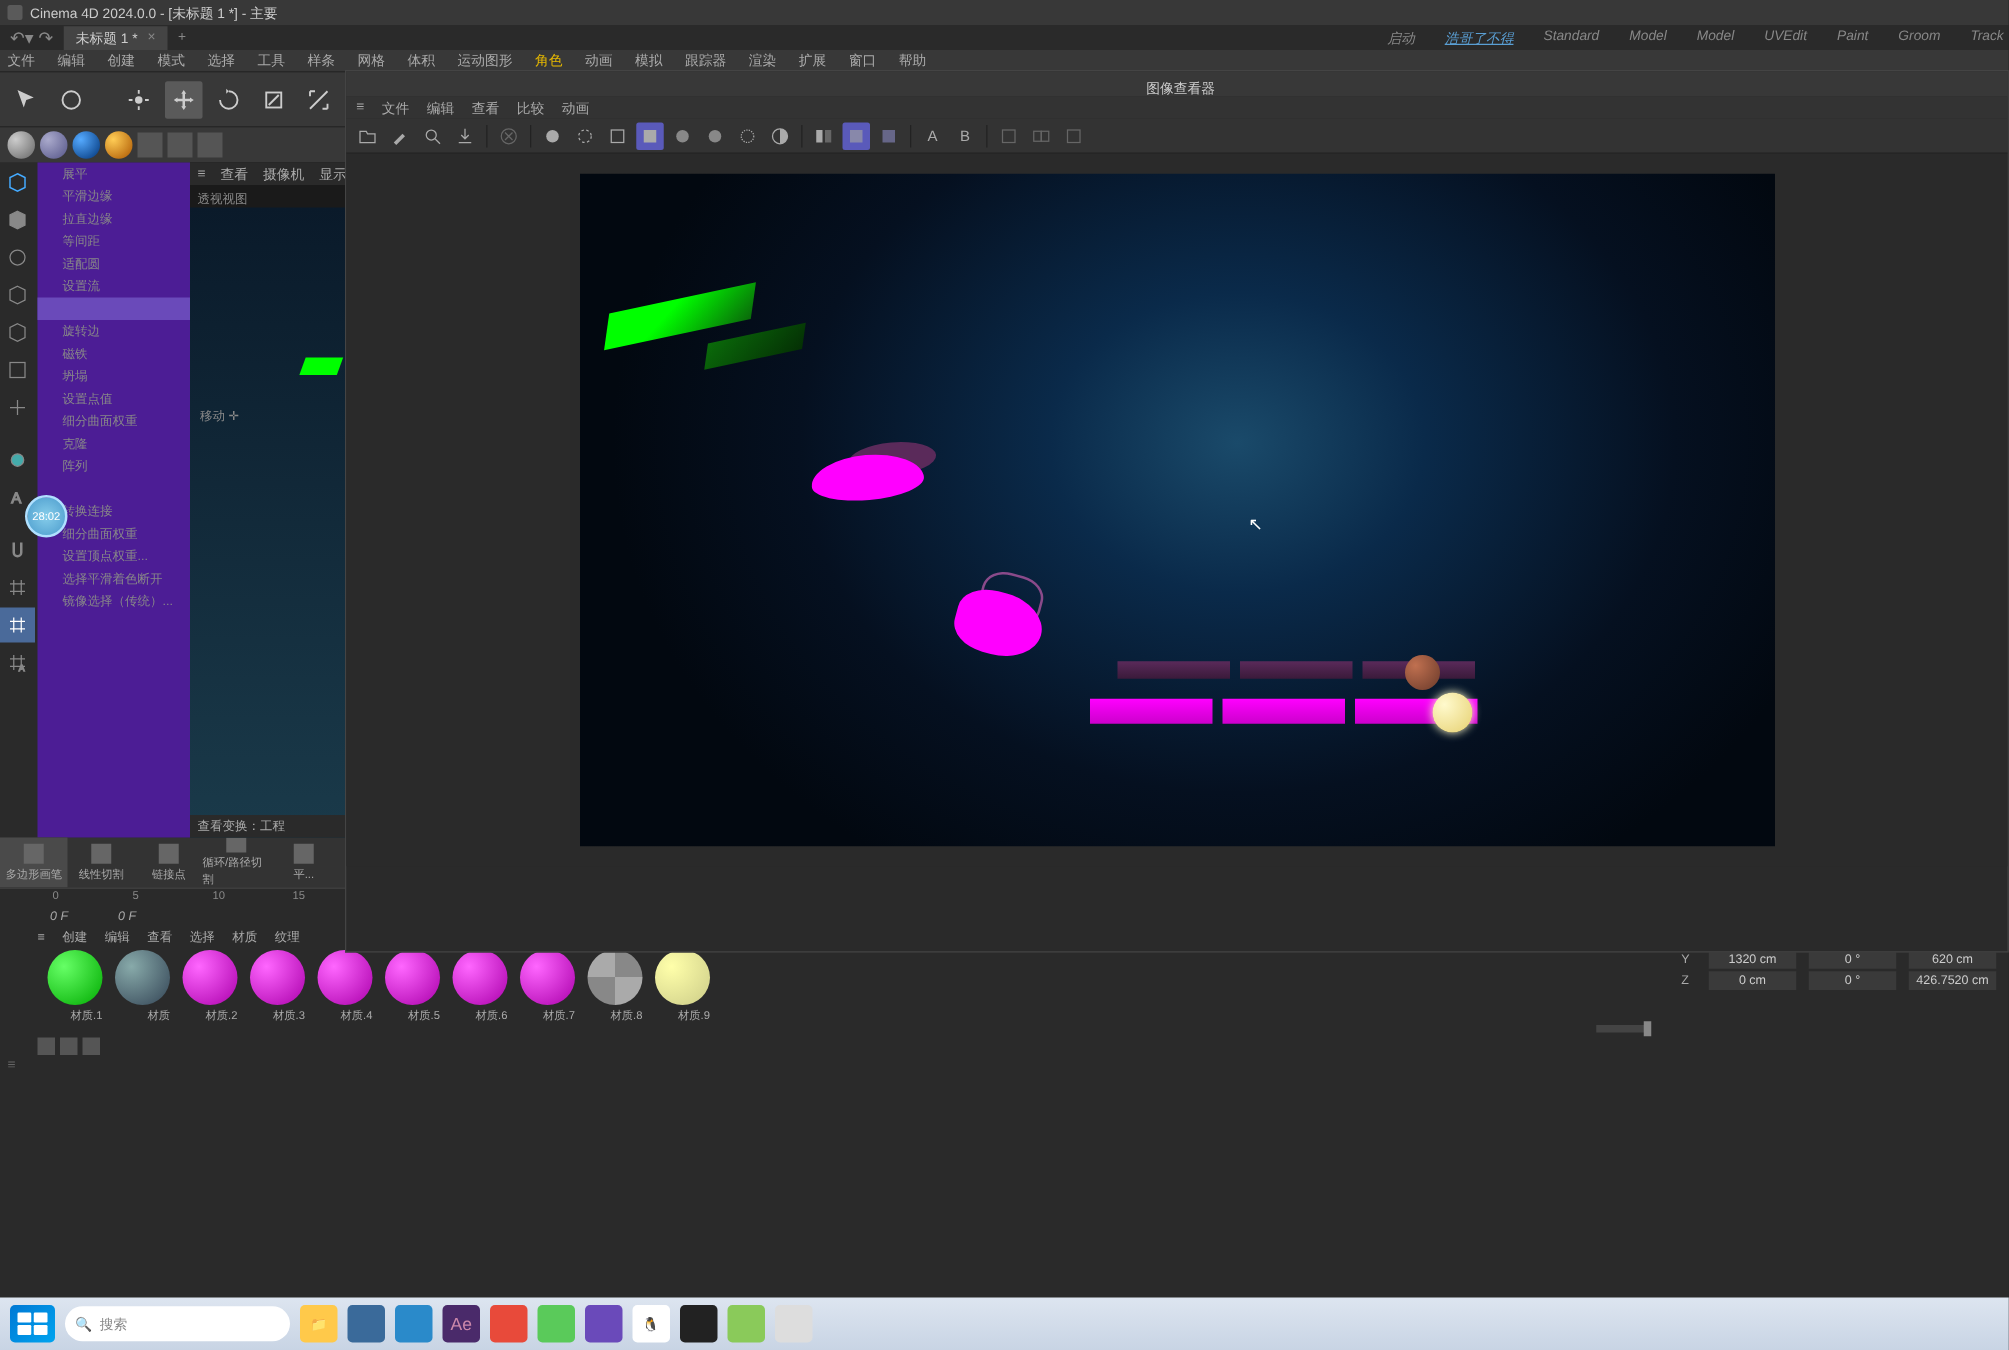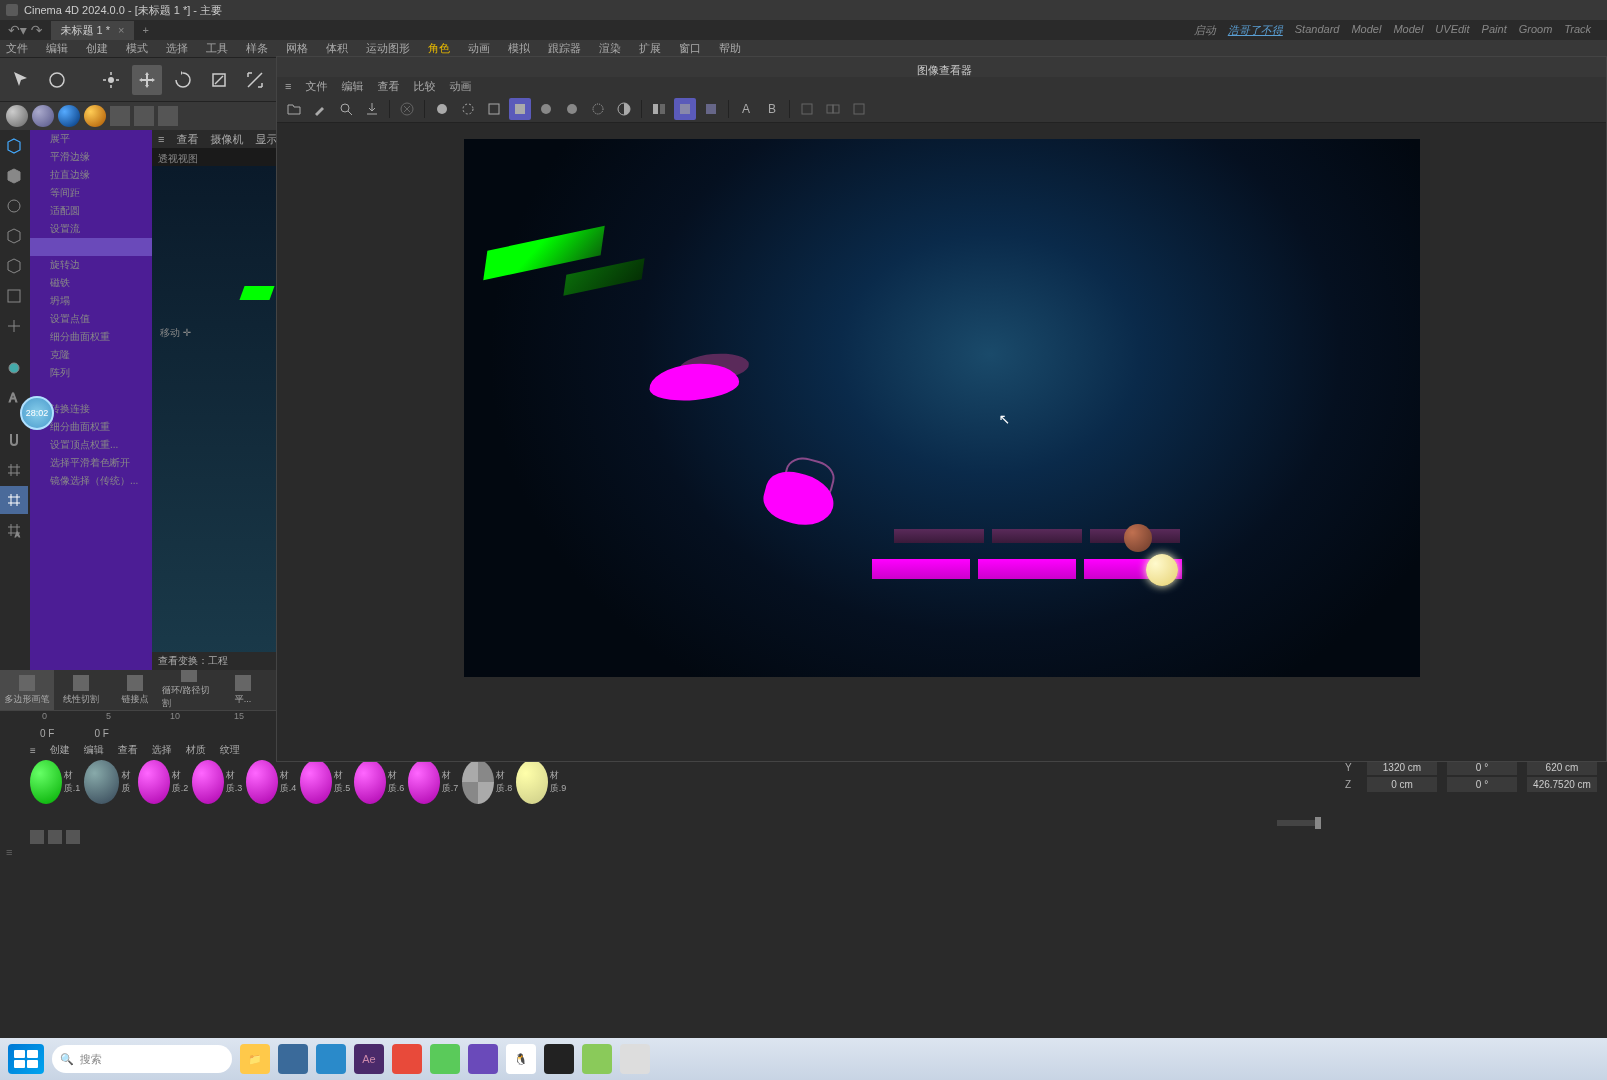--- a/index.html
+++ b/index.html
@@ -10,21 +10,21 @@
 .title-bar .app-icon { width: 12px; height: 12px; background: #5a5a5a; border-radius: 2px; }
 .title-bar .title { color: #ccc; font-size: 11px; }
 
 
 .tab-bar { height: 20px; background: #2a2a2a; display: flex; align-items: center; }
 .tab-bar .undo-redo { display: flex; gap: 4px; padding: 0 8px; }
 .tab-bar .undo-redo span { color: #888; font-size: 14px; cursor: pointer; }
 .tab-bar .tab { background: #444; padding: 2px 10px; display: flex; align-items: center; gap: 8px; color: #ccc; font-size: 11px; }
 .tab-bar .tab .close { color: #888; cursor: pointer; }
 .tab-bar .add-tab { padding: 0 8px; color: #888; cursor: pointer; }
-.tab-bar .layouts { margin-left: auto; display: flex; gap: 12px; padding-right: 16px; }
+.tab-bar .layouts { margin-left: auto; display: flex; gap: 24px; padding-right: 4px; }
 .tab-bar .layouts span { color: #888; font-size: 11px; font-style: italic; cursor: pointer; }
 .tab-bar .layouts .active { color: #5a9fd4; text-decoration: underline; }
 
 
 .main-menu { height: 18px; background: #383838; display: flex; align-items: center; padding-left: 6px; gap: 18px; border-bottom: 1px solid #222; }
 .main-menu span { color: #aaa; font-size: 11px; cursor: pointer; }
 .main-menu .highlight { color: #e6b800; }
 
 
 .toolbar-row { height: 44px; background: #383838; display: flex; align-items: center; padding: 0 6px; gap: 6px; border-bottom: 1px solid #222; }
@@ -96,28 +96,28 @@
 .bp-item.active { background: #4a4a4a; }
 .bp-item .icon { width: 16px; height: 16px; }
 .bp-item span { font-size: 9px; color: #aaa; }
 
 
 .ruler { height: 14px; background: #2a2a2a; position: relative; border-top: 1px solid #444; }
 .ruler .tick { position: absolute; top: 0; font-size: 9px; color: #888; }
 
 
 .frame-bar { height: 18px; background: #2a2a2a; display: flex; align-items: center; gap: 40px; padding-left: 40px; }
-.frame-bar span { color: #aaa; font-size: 10px; }
+.frame-bar span { color: #aaa; font-size: 10px; font-style: italic; }
 
 
 .mat-manager { height: 86px; background: #2a2a2a; }
 .mat-menu { height: 16px; display: flex; align-items: center; gap: 14px; padding-left: 30px; }
 .mat-menu span { color: #aaa; font-size: 10px; cursor: pointer; }
 .mat-row { display: flex; gap: 2px; padding-left: 30px; margin-top: 2px; }
-.mat-item { width: 52px; display: flex; flex-direction: row; align-items: center; gap: 2px; cursor: pointer; }
+.mat-item { width: 52px; display: flex; flex-direction: column; align-items: flex-end; gap: 2px; cursor: pointer; }
 .mat-ball { width: 44px; height: 44px; border-radius: 50%; }
 .mat-item span { font-size: 9px; color: #aaa; }
 
 
 .coords { position: absolute; right: 10px; top: 760px; display: flex; flex-direction: column; gap: 2px; z-index: 50; }
 .coords .row { display: flex; gap: 10px; align-items: center; }
 .coords .label { width: 12px; color: #aaa; font-size: 10px; }
 .coords .val { width: 70px; text-align: center; background: #3a3a3a; padding: 2px 4px; color: #ccc; font-size: 10px; }
 
 
@@ -638,21 +638,21 @@
       <div></div>
       <div></div>
     </div>
   <div class="search-box">
     <span class="sicon">🔍</span>
     <span>搜索</span>
   </div>
   <div class="task-icon" style="background:#ffc94a">📁</div>
   <div class="task-icon" style="background:#3a6a9a"></div>
   <div class="task-icon" style="background:#2a8aca"></div>
-  <div class="task-icon" style="background:#4a2a6a;color:#c8a;font-size:11px">Ae</div>
+  <div class="task-icon" style="background:#4a2a6a;color:#c8a;font-size:14px">Ae</div>
   <div class="task-icon" style="background:#e84a3a"></div>
   <div class="task-icon" style="background:#5aca5a"></div>
   <div class="task-icon" style="background:#6a4aba"></div>
   <div class="task-icon" style="background:#fff">🐧</div>
   <div class="task-icon" style="background:#222"></div>
   <div class="task-icon" style="background:#8aca5a"></div>
   <div class="task-icon" style="background:#ddd"></div>
 </div>
 
 </body></html>

